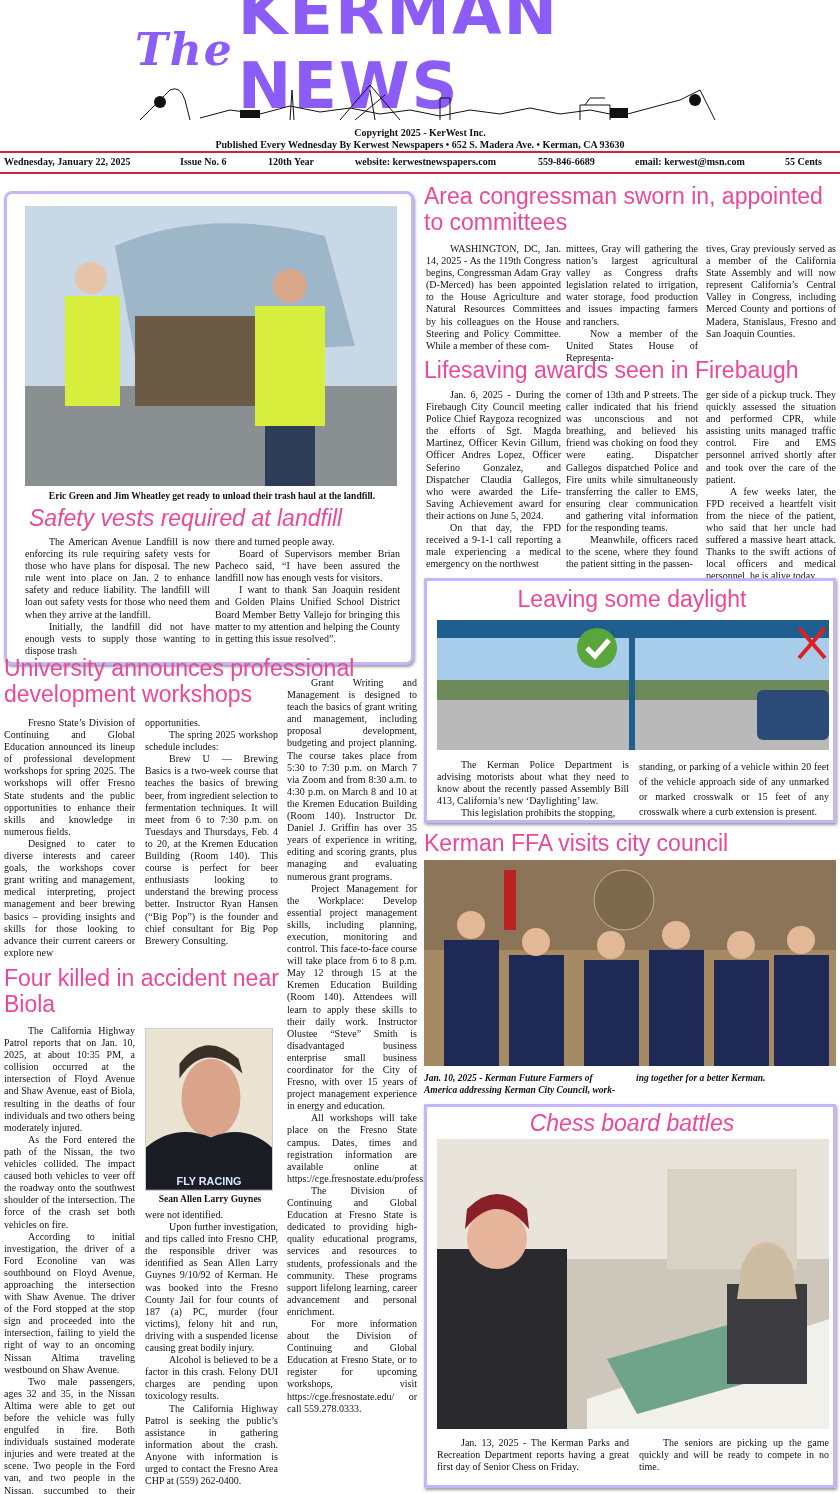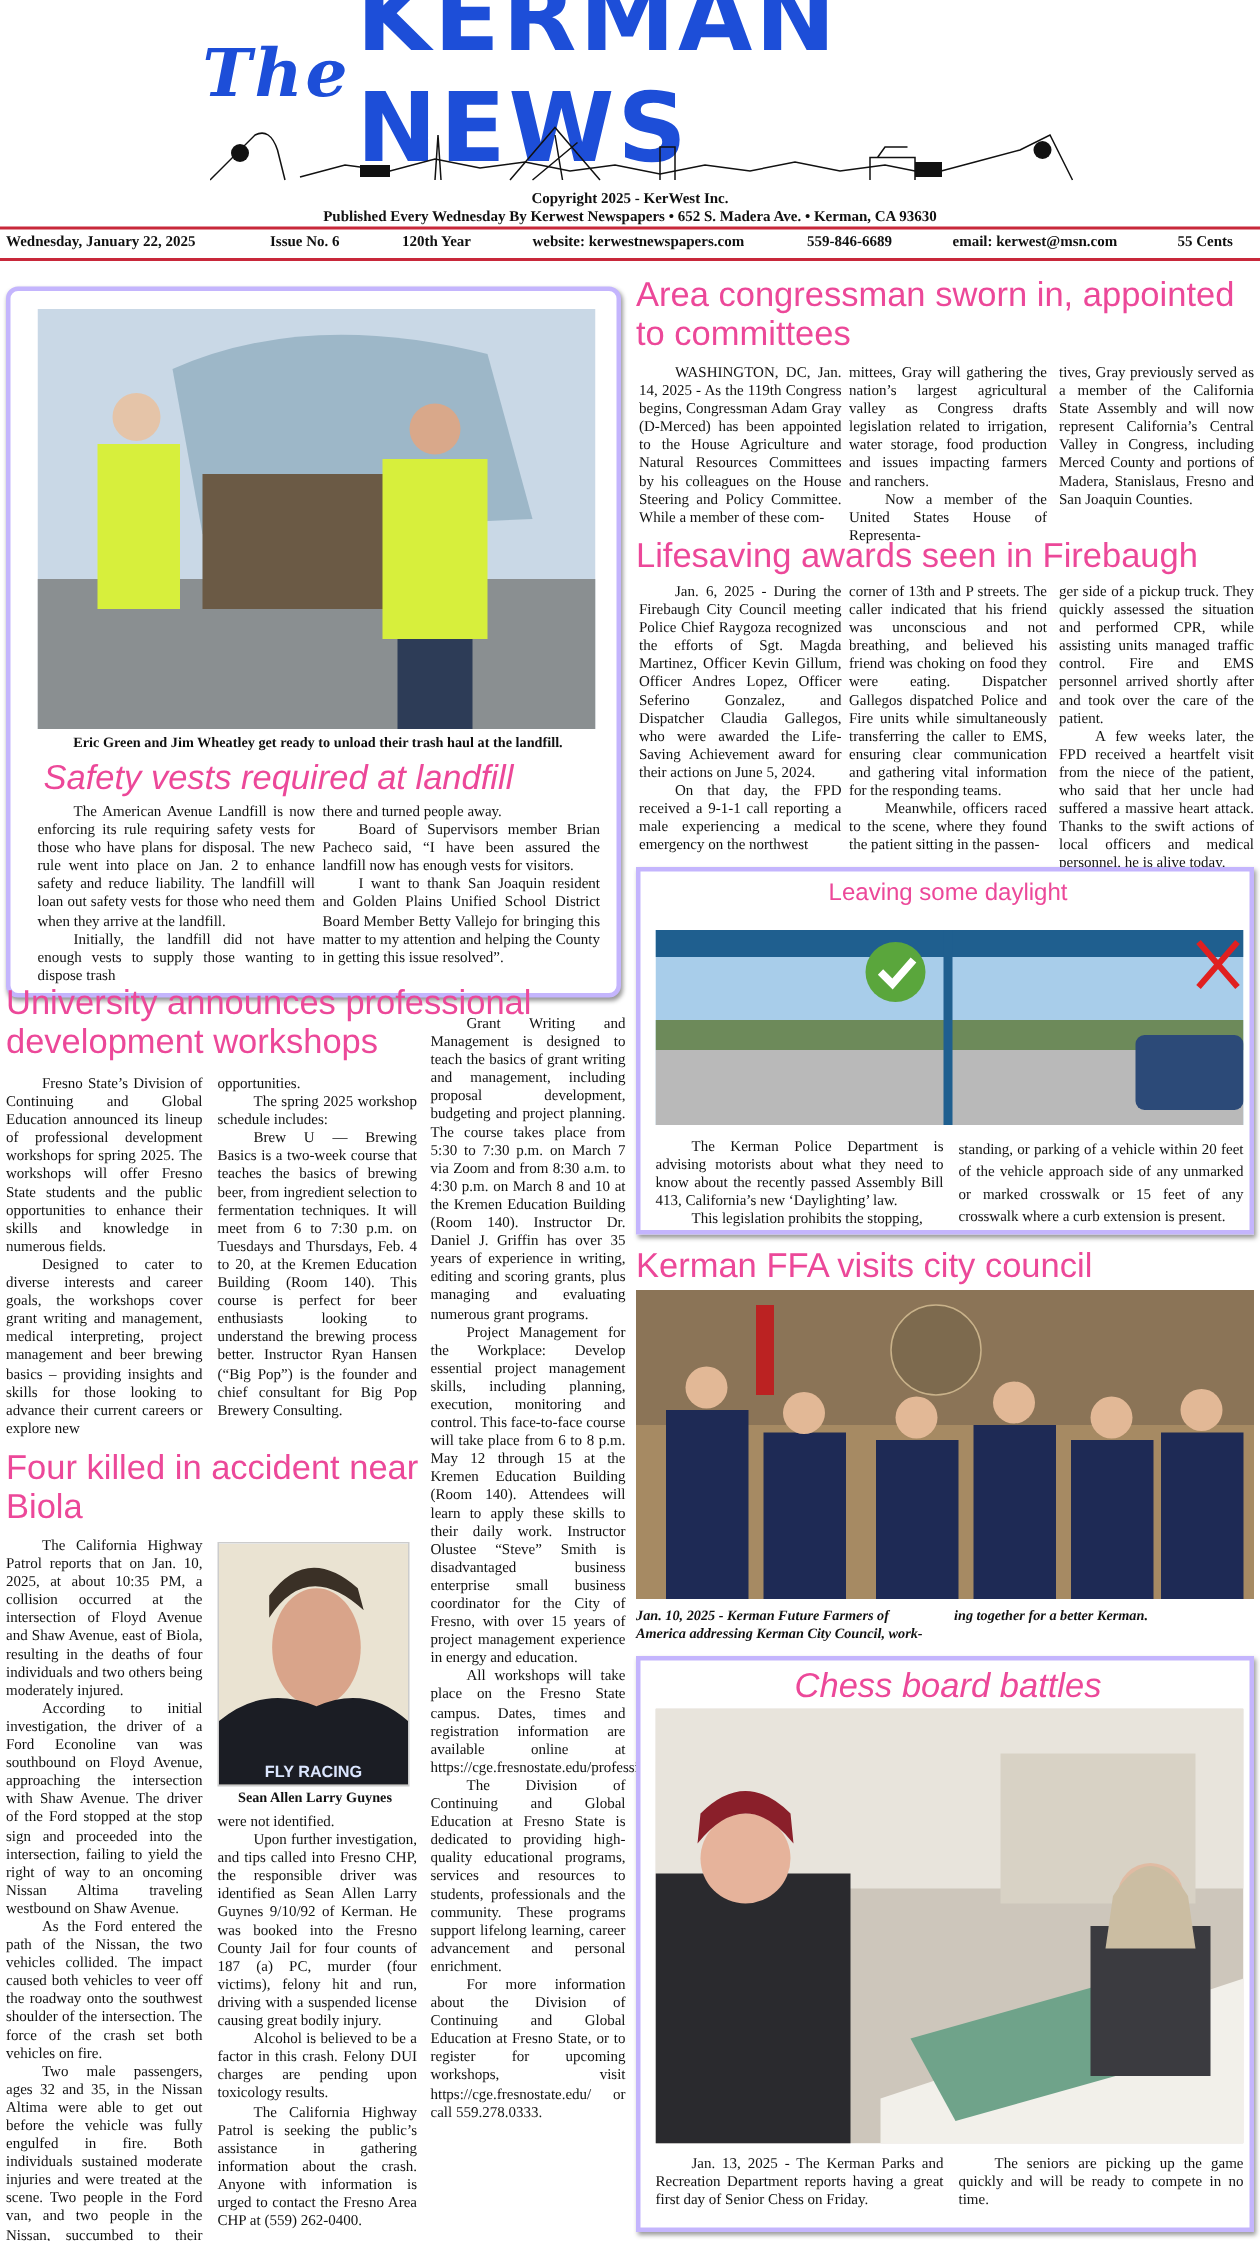--- a/index.html
+++ b/index.html
@@ -1,18 +1,18 @@
 <!DOCTYPE html>
 <html><head>
 <meta charset="utf-8">
 <style>
   * { box-sizing: border-box; margin: 0; padding: 0; }
   body { width: 840px; height: 1494px; background: #fff; font-family: "Liberation Serif", serif; color: #111; position: relative; overflow: hidden; }
   .masthead { position: absolute; left: 0; top: 0; width: 840px; height: 125px; }
-  .mast-title { position: absolute; left: 135px; top: 14px; width: 580px; height: 70px; display:flex; align-items:center; justify-content:center; font-family: "DejaVu Sans", sans-serif; font-weight: bold; font-size: 64px; letter-spacing: 2px; color:#1d4ed8; }
+  .mast-title { position: absolute; left: 135px; top: 14px; width: 580px; height: 70px; display:flex; align-items:center; justify-content:center; font-family: "DejaVu Sans", sans-serif; font-weight: bold; font-size: 64px; letter-spacing: 2px; color:#8b5cf6; }
   .mast-title .the { font-family: "DejaVu Serif", serif; font-style: italic; font-size: 44px; margin-right: 4px; }
   .mast-scene { position: absolute; left: 140px; top: 80px; width: 580px; height: 42px; }
   .copy { position: absolute; top: 127px; width: 840px; text-align: center; font-size: 10px; font-weight: bold; line-height: 12px; }
   .rule { position: absolute; left: 0; width: 840px; height: 2px; background: #c8283a; }
   .infobar { position: absolute; left: 0; top: 154px; width: 840px; height: 16px; font-size: 10px; font-weight: bold; }
   .infobar span { position: absolute; top: 2px; white-space: nowrap; }
   .box { position: absolute; border: 3px solid #c4b5fd; background:#fff; }
   .box.round { border-radius: 8px; box-shadow: 1px 2px 3px #999; }
   .box.shadow { box-shadow: 1px 2px 3px #999; }
   .photo { position: absolute; overflow: hidden; }
@@ -106,21 +106,21 @@
 <div class="col" style="left:566px; top:389px; width:132px;">
   <p class="noind">corner of 13th and P streets. The caller indicated that his friend was unconscious and not breathing, and believed his friend was choking on food they were eating. Dispatcher Gallegos dispatched Police and Fire units while simultaneously transferring the caller to EMS, ensuring clear communication and gathering vital information for the responding teams.</p>
   <p>Meanwhile, officers raced to the scene, where they found the patient sitting in the passen-</p>
 </div>
 <div class="col" style="left:706px; top:389px; width:130px;">
   <p class="noind">ger side of a pickup truck. They quickly assessed the situation and performed CPR, while assisting units managed traffic control. Fire and EMS personnel arrived shortly after and took over the care of the patient.</p>
   <p>A few weeks later, the FPD received a heartfelt visit from the niece of the patient, who said that her uncle had suffered a massive heart attack. Thanks to the swift actions of local officers and medical personnel, he is alive today.</p>
 </div>
 
 <div class="box shadow" style="left:424px; top:578px; width:412px; height:245px;">
-  <div class="headline" style="left:0; top:6px; width:410px; text-align:center; font-size:16px;">Leaving some daylight</div>
+  <div class="headline" style="left:0; top:6px; width:410px; text-align:center; font-size:23px;">Leaving some daylight</div>
   <svg class="photo" style="left:10px; top:39px; width:392px; height:130px;" viewBox="0 0 392 130">
     <rect width="392" height="130" fill="#a8cdea"></rect>
     <rect width="392" height="18" fill="#1f5f8f"></rect>
     <rect y="80" width="392" height="50" fill="#b9b9b9"></rect>
     <rect x="0" y="60" width="392" height="20" fill="#6d8a5a"></rect>
     <rect x="192" y="0" width="6" height="130" fill="#1f5f8f"></rect>
     <rect x="320" y="70" width="72" height="50" rx="6" fill="#2c4a78"></rect>
     <circle cx="160" cy="28" r="20" fill="#5aa63c"></circle>
     <path d="M150 28 L158 36 L172 20" stroke="#fff" stroke-width="5" fill="none"></path>
     <path d="M362 8 L388 38 M388 8 L362 38" stroke="#e02020" stroke-width="4"></path>
@@ -172,22 +172,22 @@
       <circle cx="317" cy="85" r="14"></circle>
       <circle cx="377" cy="80" r="14"></circle>
     </g>
 </svg>
 <div class="caption" style="left:424px; top:1072px; width:200px; font-style:italic; font-weight:bold;">Jan. 10, 2025 - Kerman Future Farmers of America addressing Kerman City Council, work-</div>
 <div class="caption" style="left:636px; top:1072px; width:200px; font-style:italic; font-weight:bold;">ing together for a better Kerman.</div>
 
 <div class="headline" style="left:4px; top:966px; width:280px; font-size:23px;">Four killed in accident near Biola</div>
 <div class="col" style="left:4px; top:1025px; width:131px;">
   <p>The California Highway Patrol reports that on Jan. 10, 2025, at about 10:35 PM, a collision occurred at the intersection of Floyd Avenue and Shaw Avenue, east of Biola, resulting in the deaths of four individuals and two others being moderately injured.</p>
+  <p>As the Ford entered the path of the Nissan, the two vehicles collided. The impact caused both vehicles to veer off the roadway onto the southwest shoulder of the intersection. The force of the crash set both vehicles on fire.</p>
   <p>According to initial investigation, the driver of a Ford Econoline van was southbound on Floyd Avenue, approaching the intersection with Shaw Avenue. The driver of the Ford stopped at the stop sign and proceeded into the intersection, failing to yield the right of way to an oncoming Nissan Altima traveling westbound on Shaw Avenue.</p>
-  <p>As the Ford entered the path of the Nissan, the two vehicles collided. The impact caused both vehicles to veer off the roadway onto the southwest shoulder of the intersection. The force of the crash set both vehicles on fire.</p>
   <p>Two male passengers, ages 32 and 35, in the Nissan Altima were able to get out before the vehicle was fully engulfed in fire. Both individuals sustained moderate injuries and were treated at the scene. Two people in the Ford van, and two people in the Nissan, succumbed to their injuries and were pronounced dead at the scene.</p>
 
 </div>
 <svg class="photo" style="left:145px; top:1028px; width:128px; height:163px; border:1px solid #ccc;" viewBox="0 0 128 163">
   <rect width="128" height="163" fill="#eae3d2"></rect>
   <ellipse cx="66" cy="70" rx="30" ry="40" fill="#d9a48a"></ellipse>
   <path d="M34 50 Q60 10 98 45 L94 30 Q60 0 34 35 Z" fill="#3a3026"></path>
   <path d="M0 163 L0 120 Q30 95 66 110 Q100 95 128 120 L128 163 Z" fill="#1b1d24"></path>
   <text x="64" y="158" fill="#dbe6ff" font-size="11" text-anchor="middle" font-family="Liberation Sans, sans-serif" font-weight="bold">FLY RACING</text>
 </svg>

